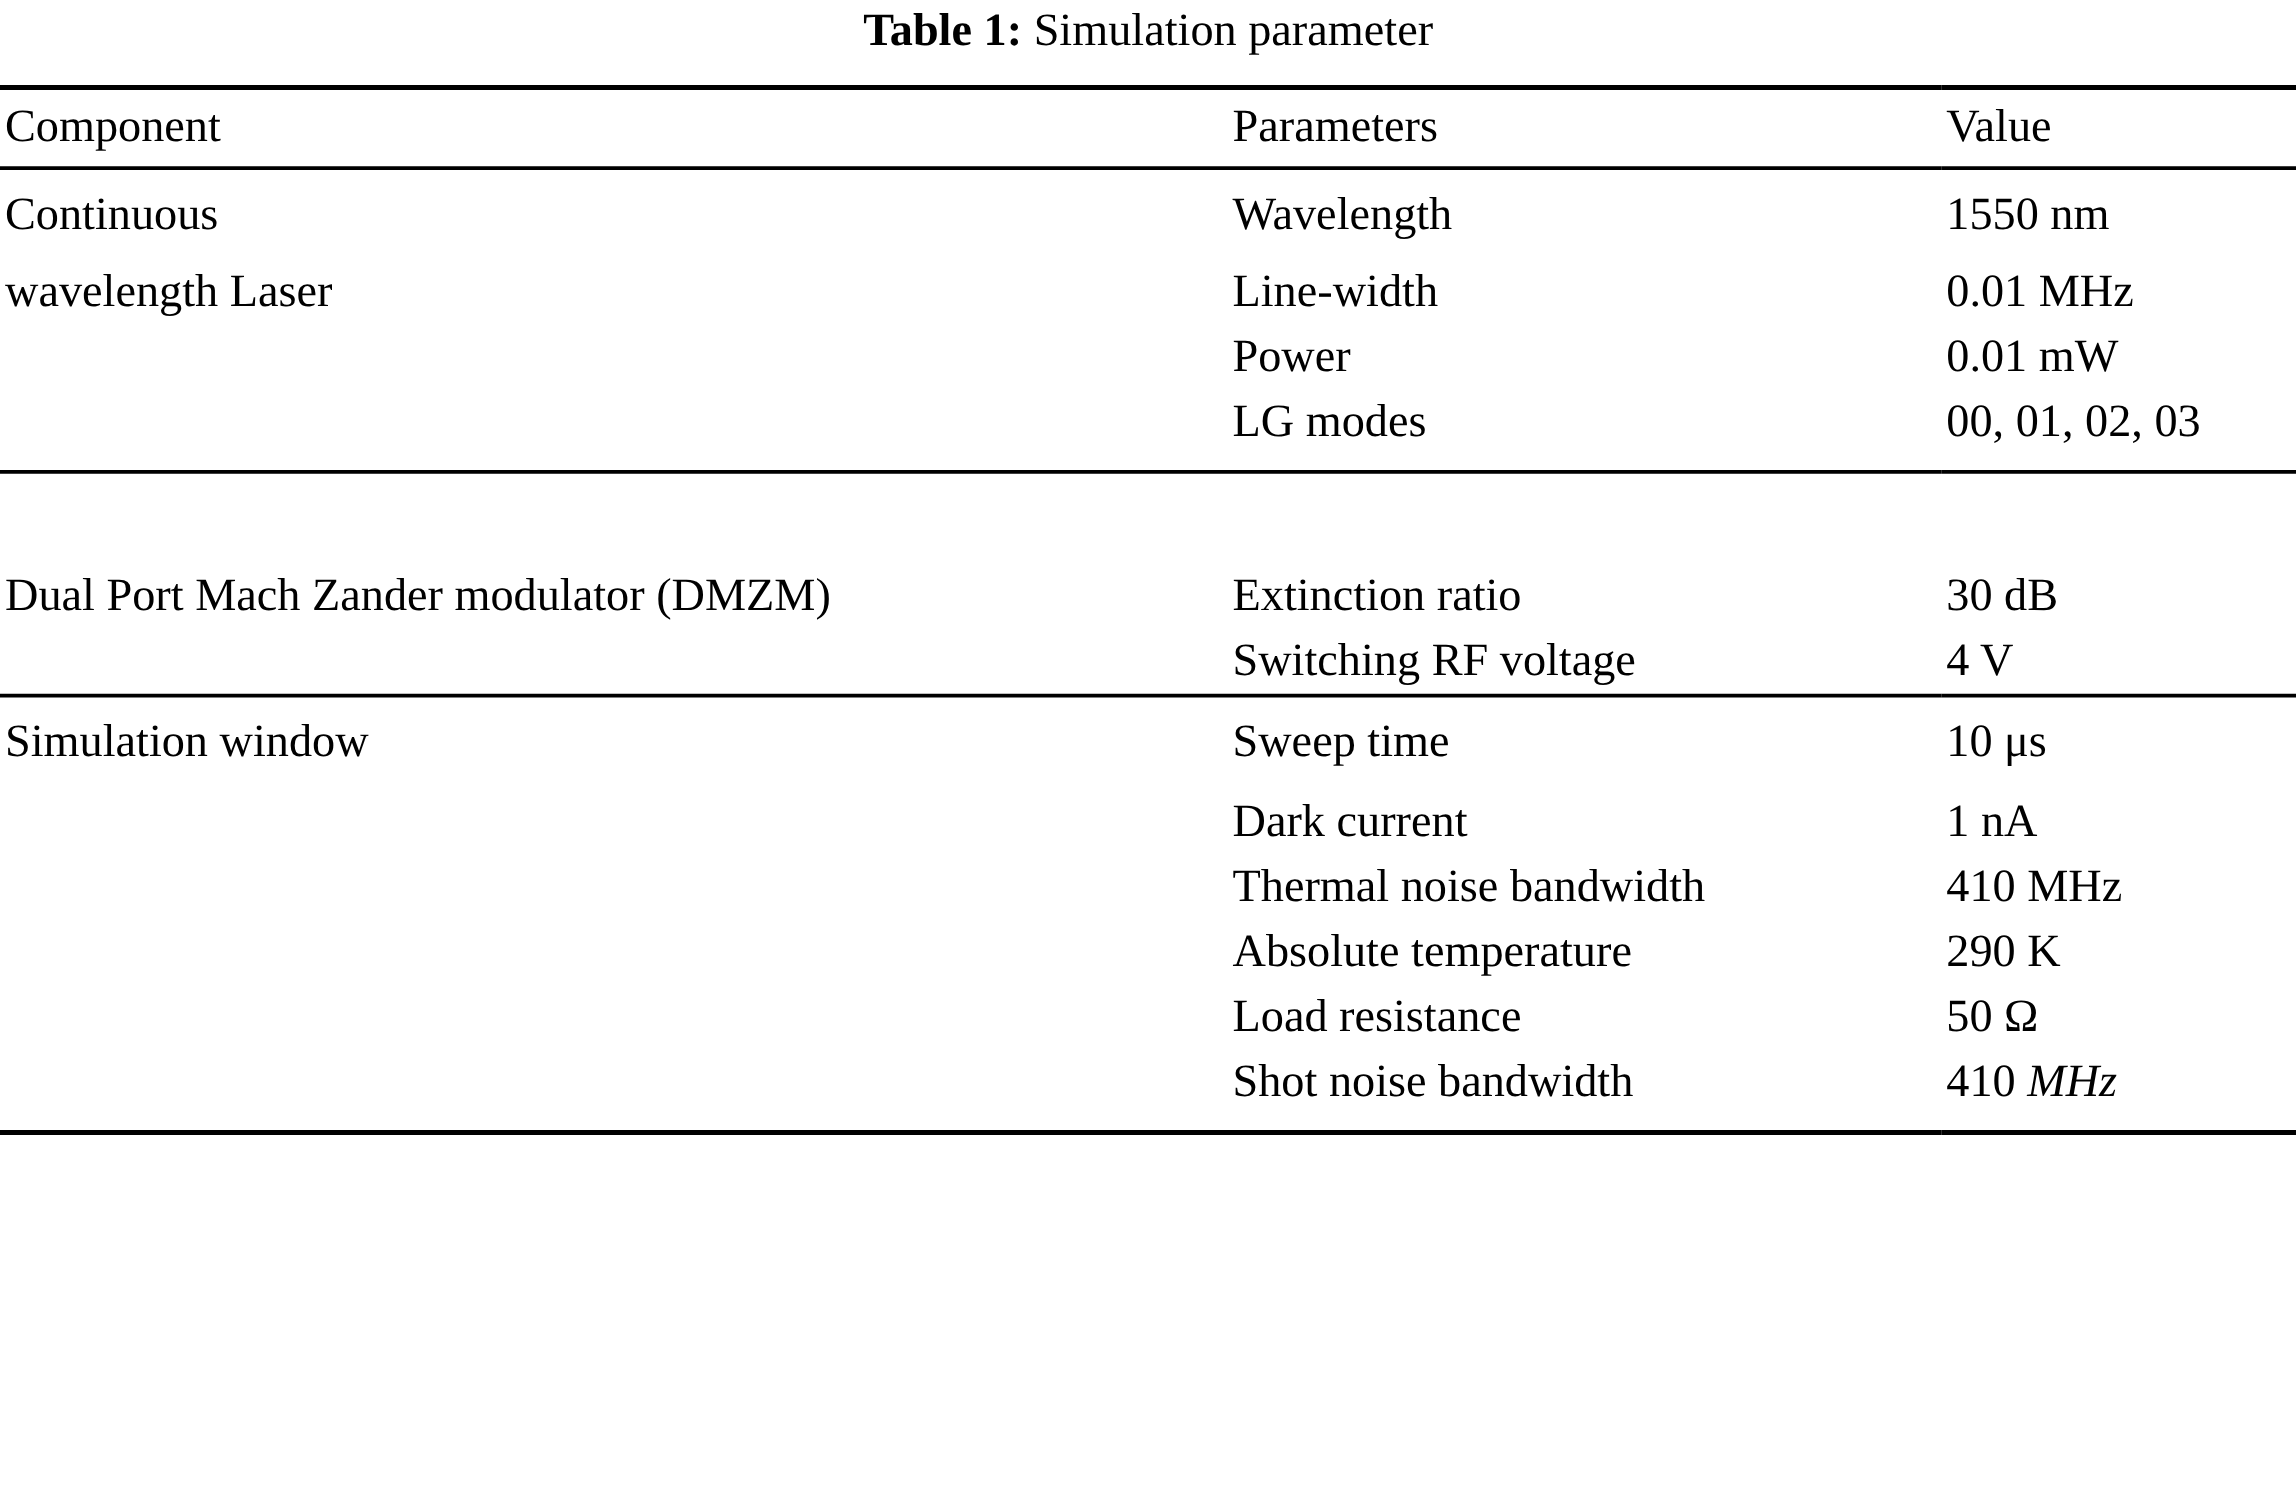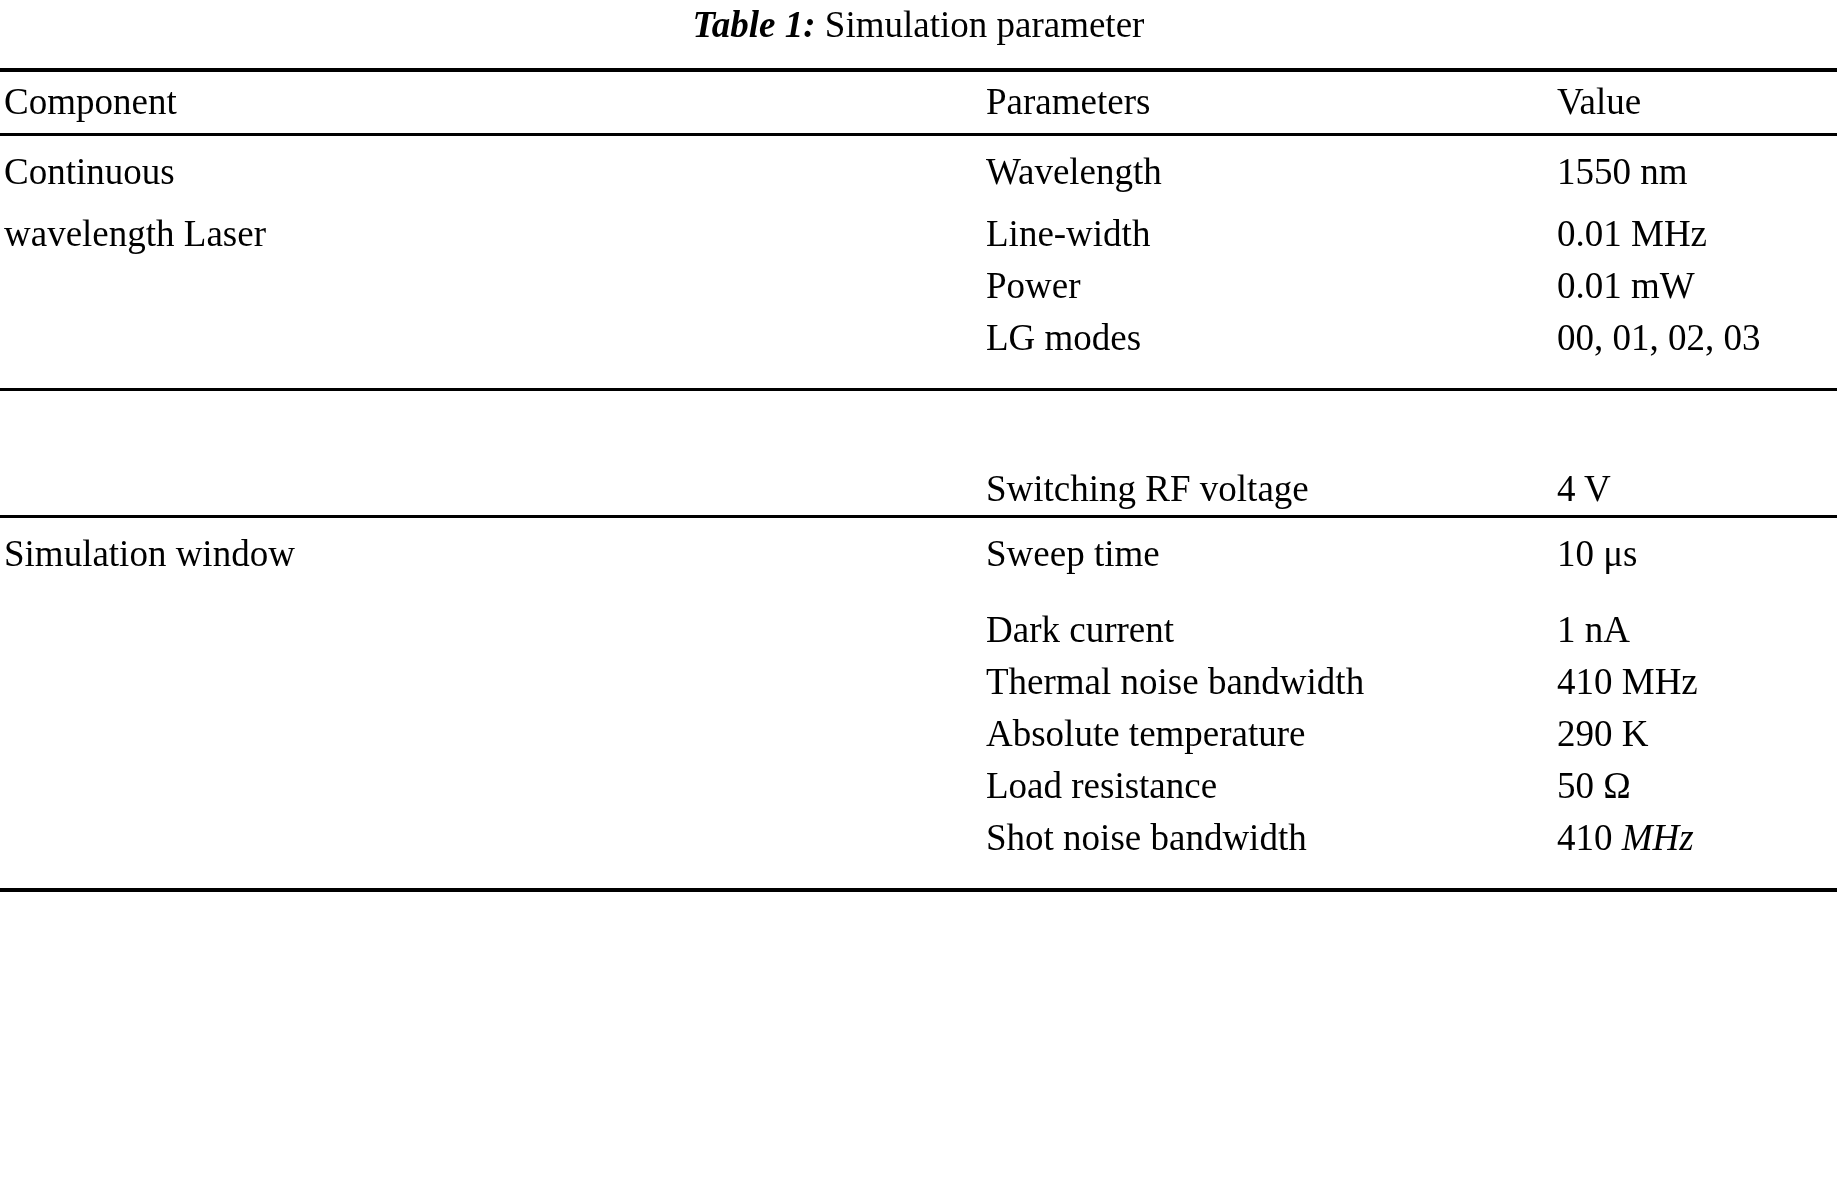--- a/index.html
+++ b/index.html
@@ -30,21 +30,20 @@
     left: 0;
     top: 2px;
     width: 1837px;
     text-align: center;
     font-size: 37px;
     line-height: 46px;
     white-space: nowrap;
   }
   .caption .cap-label {
     font-weight: bold;
-    font-style: italic;
   }
   .caption .cap-text {
     font-weight: normal;
   }
 
   
   .tbl {
     position: absolute;
     left: 0;
     top: 68px;
@@ -75,21 +74,21 @@
   .tbl th.col-value, .tbl td.col-value { padding-left: 4px; }
 
   tr.ruled-top > td, tr.ruled-top > th { border-top: 3px solid #000; }
   tr.ruled-top-thick > td, tr.ruled-top-thick > th { border-top: 4px solid #000; }
 
   
   .hdr td, .hdr th { height: 55px; line-height: 48px; padding-top: 6px; }
 
   
   .sec-first td { padding-top: 10px; height: 62px; }
-  .sec-last  td { padding-bottom: 12px; height: 64px; }
+  .sec-last  td { height: 64px; }
 
   .unit-italic { font-style: italic; }
 </style>
 </head>
 <body>
 
 <div class="page">
 
   <div class="caption">
     <span class="cap-label">Table 1:</span>
@@ -133,20 +132,25 @@
         <td class="col-param">LG modes</td>
         <td class="col-value">00, 01, 02, 03</td>
       </tr>
 
       <tr class="ruled-top sec-first">
         <td></td>
         <td class="col-param"></td>
         <td class="col-value"></td>
       </tr>
       <tr>
+        <td>Dual Port Mach Zander modulator (DMZM)</td>
+        <td class="col-param">Extinction ratio</td>
+        <td class="col-value">30 dB</td>
+      </tr>
+      <tr>
         <td></td>
         <td class="col-param">Switching RF voltage</td>
         <td class="col-value">4 V</td>
       </tr>
 
       <tr class="ruled-top sec-first sec-last">
         <td>Simulation window</td>
         <td class="col-param">Sweep time</td>
         <td class="col-value">10 μs</td>
       </tr>

